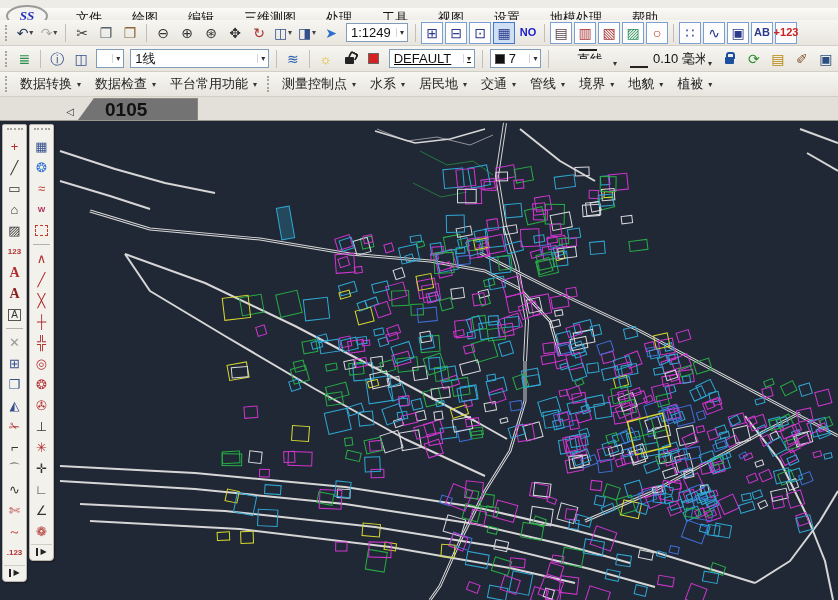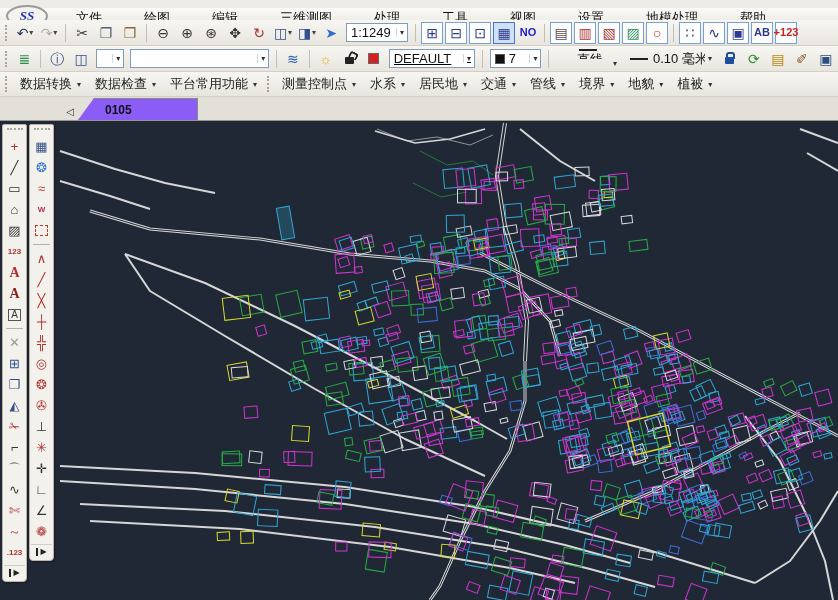--- a/index.html
+++ b/index.html
@@ -6,21 +6,21 @@
   *{box-sizing:border-box;font-family:"Liberation Sans",sans-serif;}
   .app{position:relative;width:838px;height:600px;overflow:hidden;background:#eeece6;}
 
   
   .menubar{position:absolute;left:0;top:8px;width:838px;height:20px;
     background:linear-gradient(#fbfaf7,#e9e6df);border-bottom:1px solid #d8d5cd;
     display:flex;align-items:center;}
   .logo{position:absolute;left:6px;top:-3px;width:42px;height:22px;border:2px solid #9a9a9a;
     border-radius:50%;color:#2233bb;font-family:"Liberation Serif",serif;font-style:italic;
     font-weight:bold;font-size:13px;text-align:center;line-height:18px;background:#f4f3ef;}
-  .menus{display:flex;margin-left:62px;gap:14px;}
+  .menus{display:flex;margin-left:62px;gap:2px;}
   .menu-item{padding:2px 14px;font-size:13px;color:#111;cursor:default;white-space:nowrap;}
 
   
   .tb{position:absolute;left:0;width:838px;display:flex;align-items:center;
     background:linear-gradient(#f7f6f2,#e8e5de);border-bottom:1px solid #d2cfc7;
     padding-left:2px;overflow:hidden;white-space:nowrap;}
   .row2{top:20px;height:26px;}
   .row3{top:46px;height:26px;}
   .row4{top:72px;height:25px;}
   .grip{display:inline-block;width:5px;height:16px;margin:0 3px;
@@ -50,23 +50,23 @@
   .lockicon.open::before{left:auto;right:-4px;transform:rotate(28deg);}
   .menu-btn{display:inline-flex;align-items:center;padding:3px 7px;font-size:13px;color:#222;
     cursor:default;}
   .menu-btn .mcaret{font-size:8px;color:#333;margin-left:5px;}
 
   
   .tabbar{position:absolute;left:0;top:97px;width:838px;height:24px;background:#e3e0d9;
     border-bottom:1px solid #9a978f;display:flex;align-items:flex-end;}
   .tab-nav{width:16px;height:18px;margin-left:62px;font-size:10px;color:#333;
     display:flex;align-items:center;justify-content:center;cursor:default;}
-  .tab{height:22px;width:120px;background:#8b5cf6;border:1px solid #8b8880;border-bottom:none;
+  .tab{height:22px;width:120px;background:#737373;border:1px solid #8b8880;border-bottom:none;
     clip-path:polygon(16px 0,100% 0,100% 100%,0 100%);
-    font-size:12px;font-weight:bold;color:#111;display:flex;align-items:center;
+    font-size:19px;font-weight:bold;color:#111;display:flex;align-items:center;
     padding-left:26px;cursor:default;}
 
   
   .canvas{position:absolute;left:0;top:121px;width:838px;height:479px;background:#212835;overflow:hidden;}
   #map-svg{position:absolute;left:55px;top:0;width:783px;height:479px;}
 
   
   .palette{position:absolute;top:3px;width:25px;background:#f3f1ec;border:1px solid #b9b5ac;
     border-radius:2px 2px 4px 4px;display:flex;flex-direction:column;align-items:center;
     padding-bottom:2px;box-shadow:1px 1px 2px rgba(0,0,0,.35);}
@@ -215,20 +215,21 @@
         <span class="glyph" style="color: rgb(51, 80, 140);">ⓘ</span>
       </span>
       <span class="tbi">
         <span class="glyph" style="color: rgb(51, 80, 140);">◫</span>
       </span>
       <span class="combo" style="width: 34px;">
         <span class="cval"></span>
         <span class="caret">▾</span>
       </span>
       <span class="combo" style="width: 175px;">
+        <span class="cval">1线</span>
         <span class="caret">▾</span>
       </span>
       <span class="sep"></span>
       <span class="tbi">
         <span class="glyph" style="color: rgb(42, 95, 174);">≋</span>
       </span>
       <span class="sep"></span>
       <span class="tbi">
         <span class="glyph" style="color: rgb(224, 182, 25);">☼</span>
       </span>
@@ -247,21 +248,21 @@
         <span class="swatch" style="background: rgb(17, 17, 17);"></span>
         <span class="cval">7</span>
         <span class="caret">▾</span>
       </span>
       <span class="sep"></span>
       <span class="combo flat" style="width: 80px; flex-direction: column;">
         <span class="linesample"></span>
         <span class="cval">直线</span>
         <span class="caret">▾</span>
       </span>
-      <span class="combo flat" style="width: 112px;">
+      <span class="combo flat" style="width: 112px; align-items: flex-end;">
         <span class="linesample"></span>
         <span class="cval">0.10 毫米</span>
         <span class="caret">▾</span>
       </span>
       <span class="tbi">
         <span class="lockicon" style="color: rgb(29, 79, 160);"></span>
       </span>
       <span class="tbi">
         <span class="glyph" style="color: rgb(42, 143, 42);">⟳</span>
       </span>

